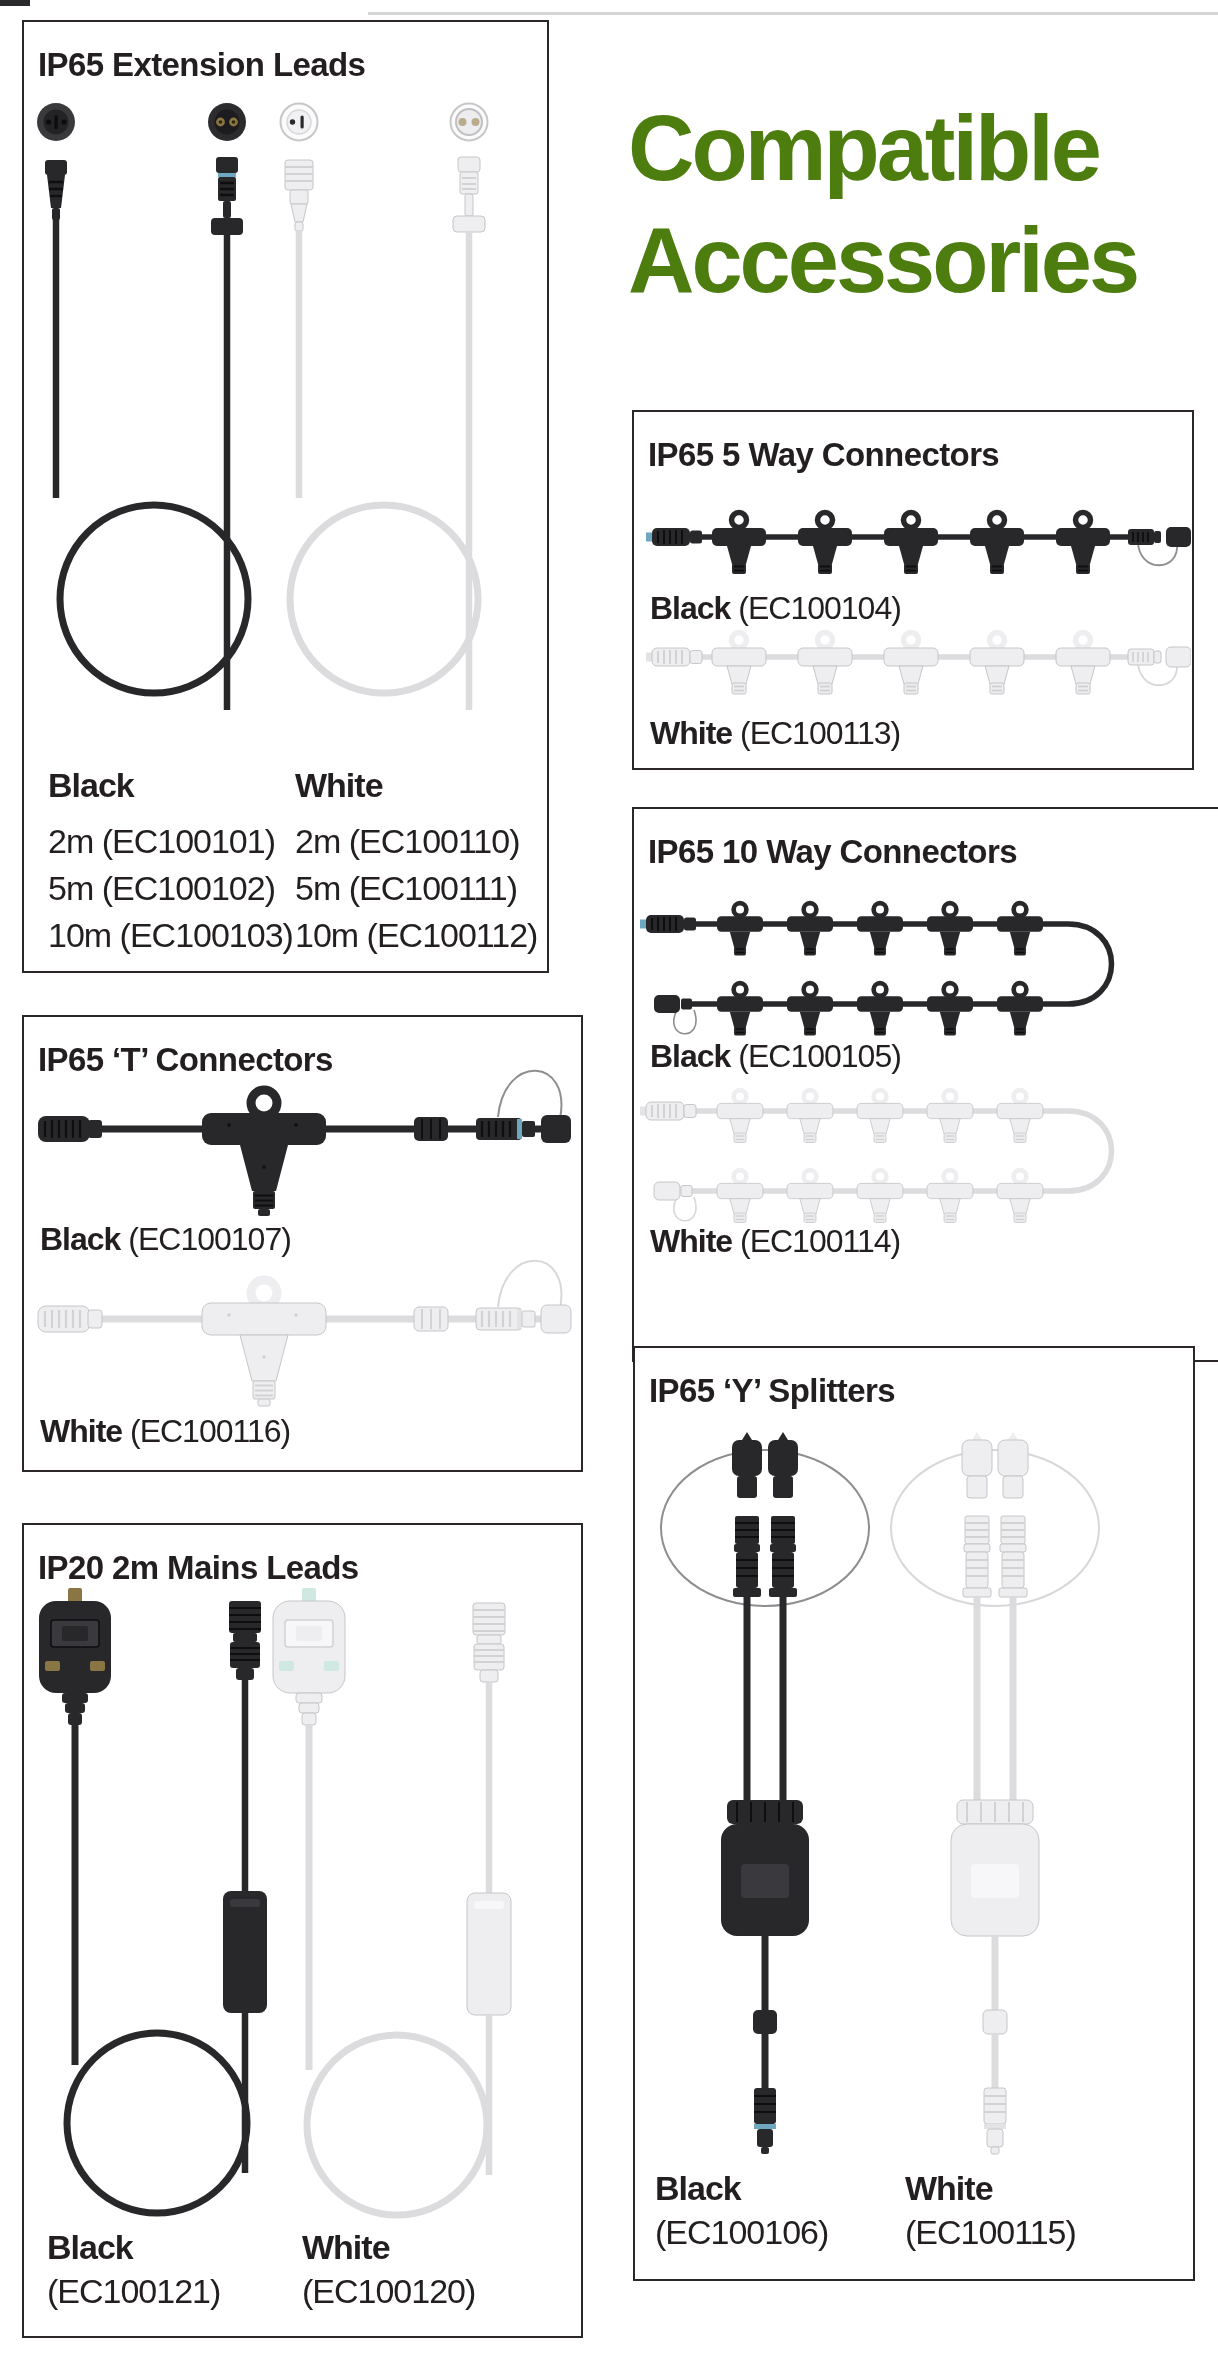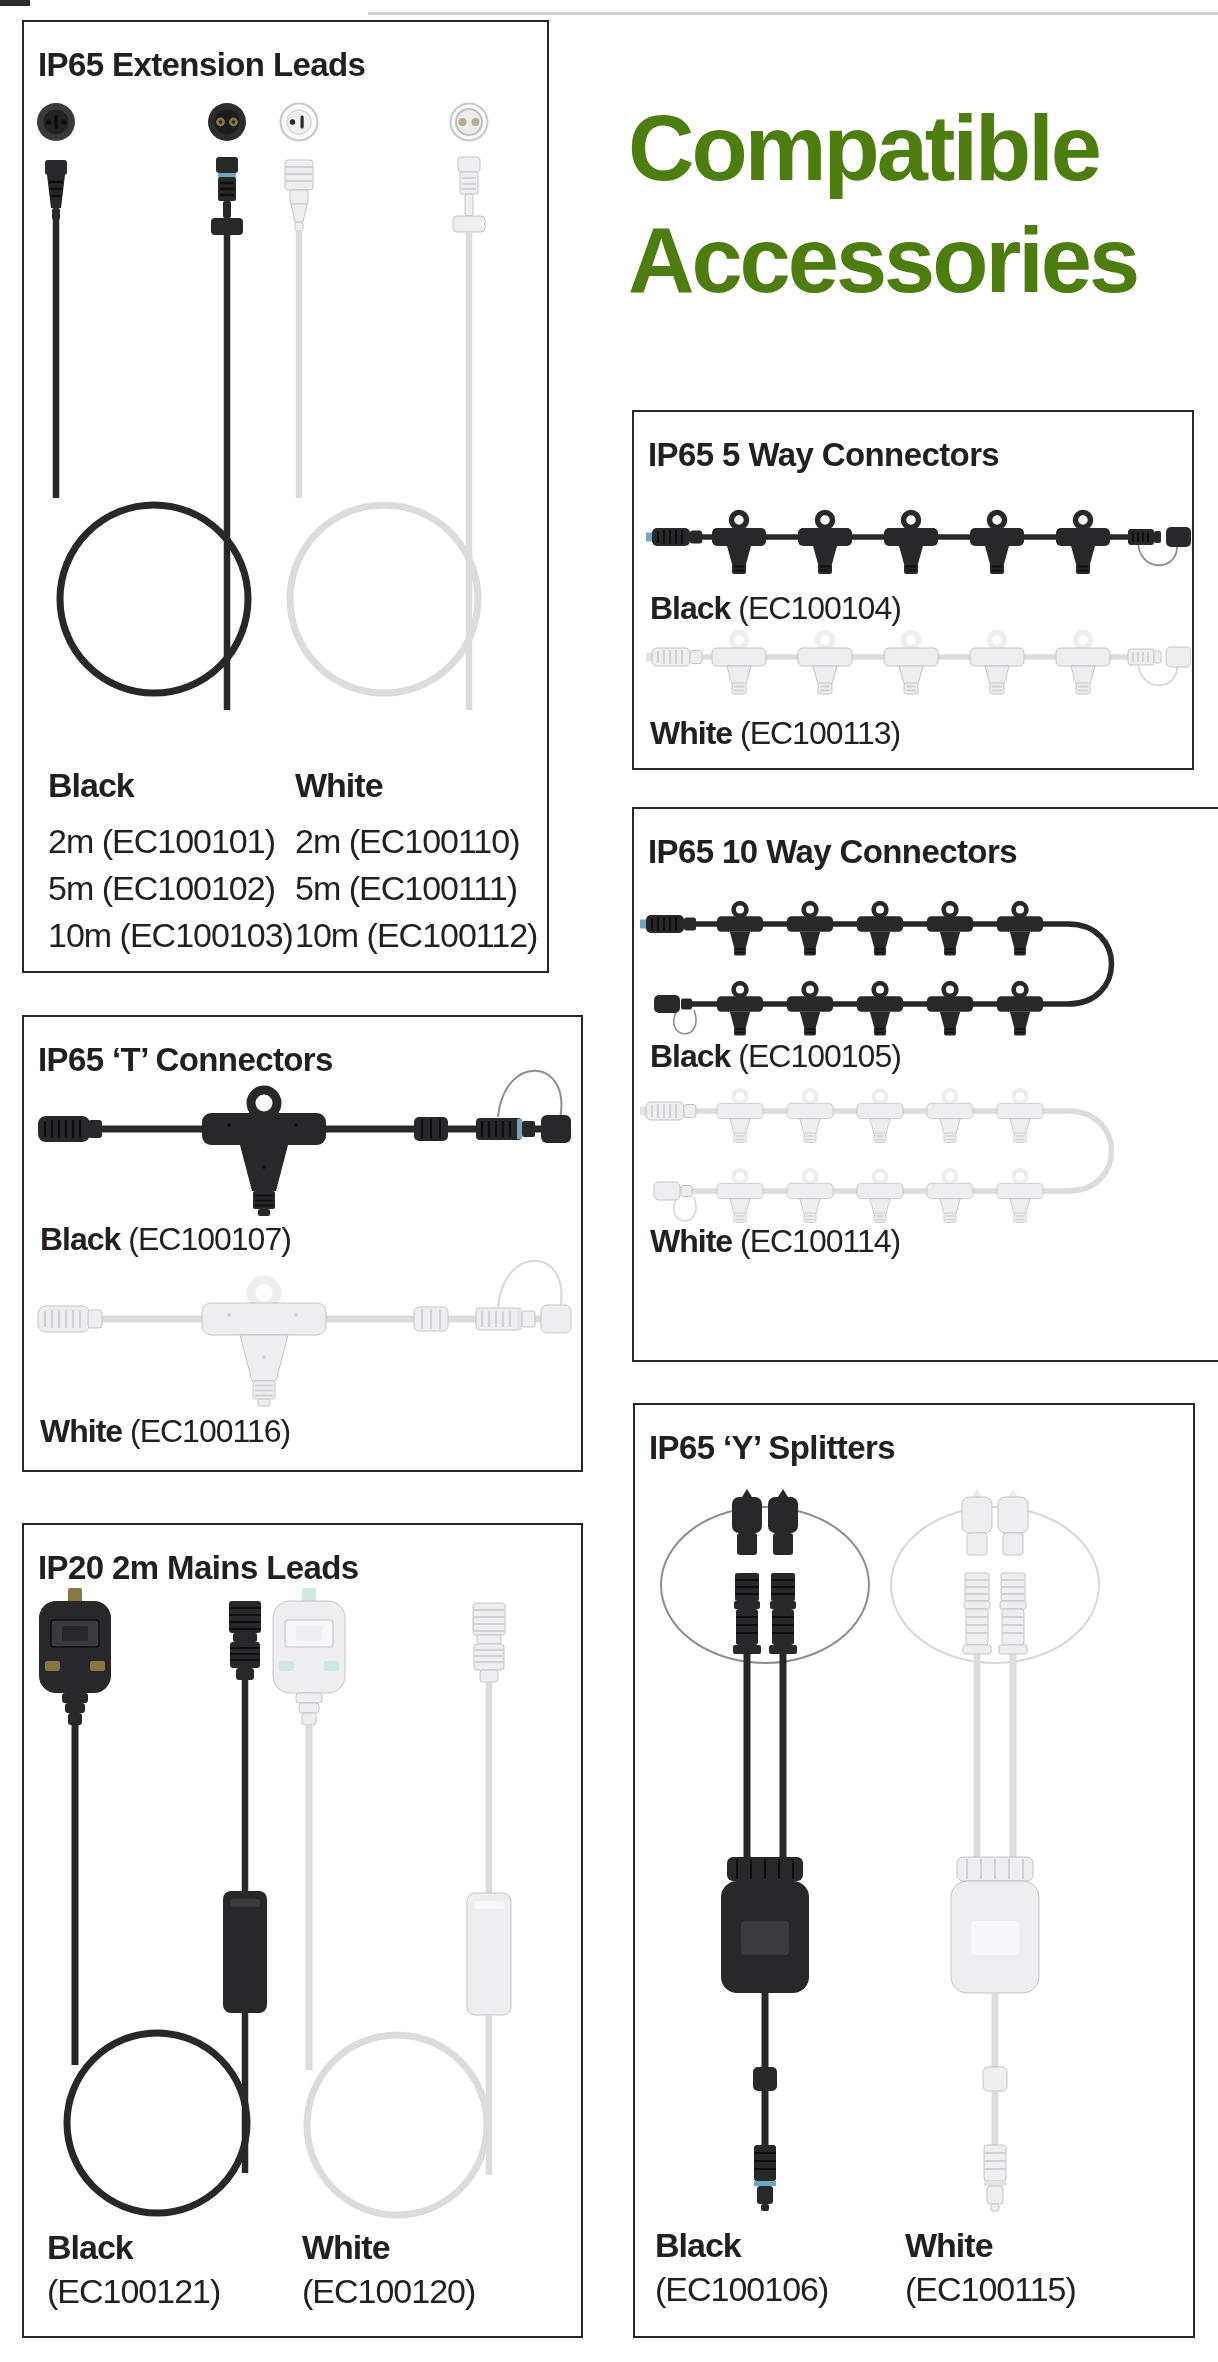--- a/index.html
+++ b/index.html
@@ -356,21 +356,21 @@
         <use href="#mini-t" transform="translate(246,195) scale(0.85)"></use>
         <use href="#mini-t" transform="translate(316,195) scale(0.85)"></use>
         <use href="#mini-t" transform="translate(386,195) scale(0.85)"></use>
       </g>
     </svg>
 
     <div class="vlabel" style="left:16px; top:229px;"><span class="nm">Black</span> <span class="cd">(EC100105)</span></div>
     <div class="vlabel" style="left:16px; top:414px;"><span class="nm">White</span> <span class="cd">(EC100114)</span></div>
   </section>
 
-  <section class="box" style="left:633px; top:1403px; width:562px; height:935px;">
+  <section class="box" style="left:633px; top:1346px; width:562px; height:935px;">
     <h2 class="box-title">IP65 ‘Y’ Splitters</h2>
 
     <svg class="art" width="557" height="930" viewBox="0 0 557 930">
       <g class="vb">
           <use href="#y-one" x="130" y="84"></use>
         </g>
       <g class="vw">
           <use href="#y-one" x="360" y="84"></use>
         </g>
     </svg>

